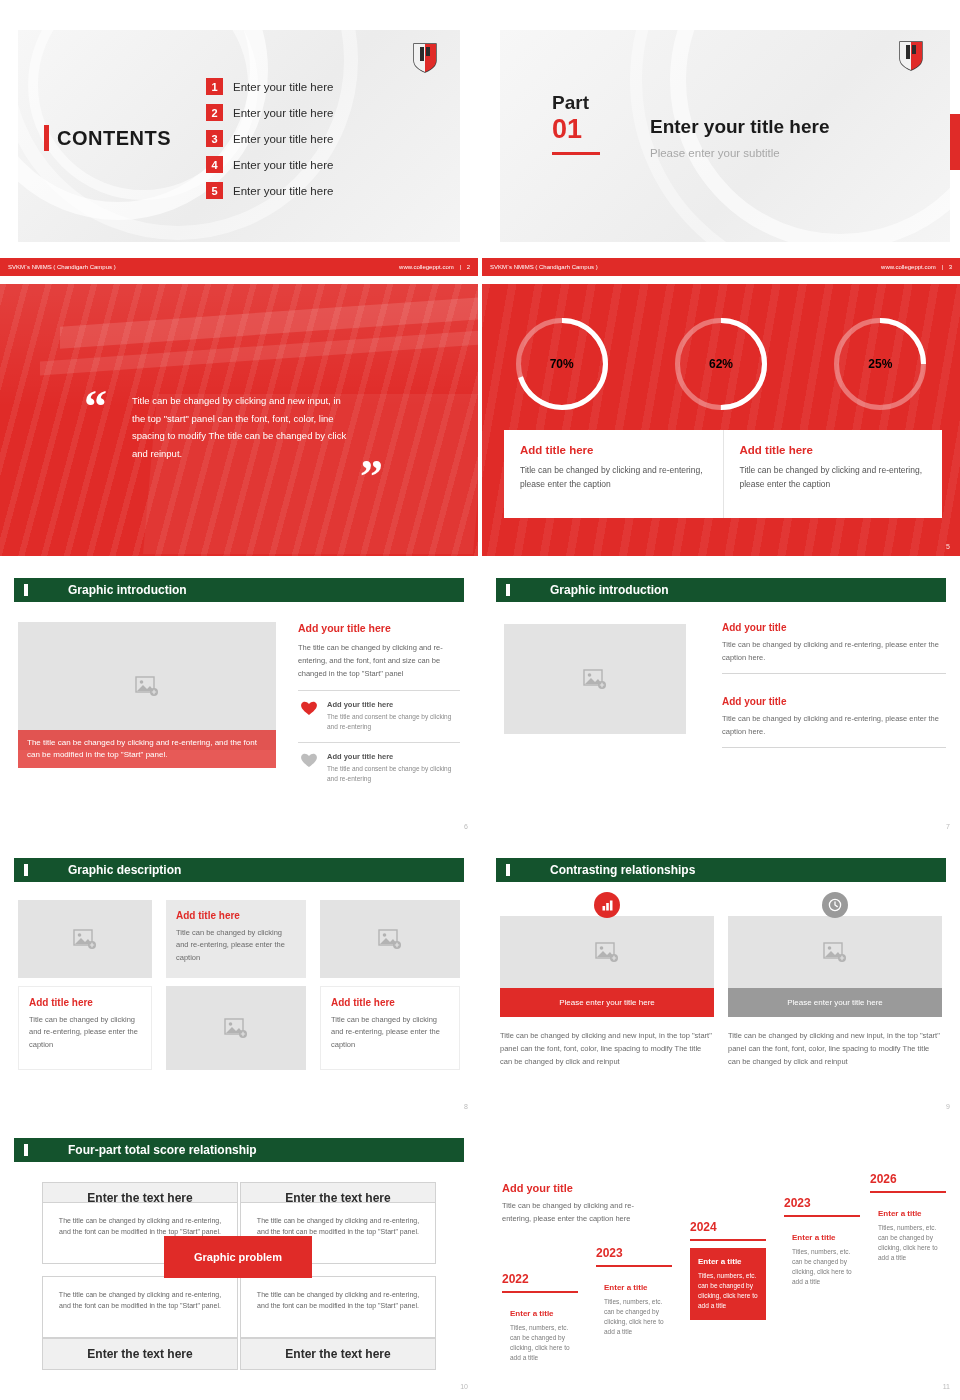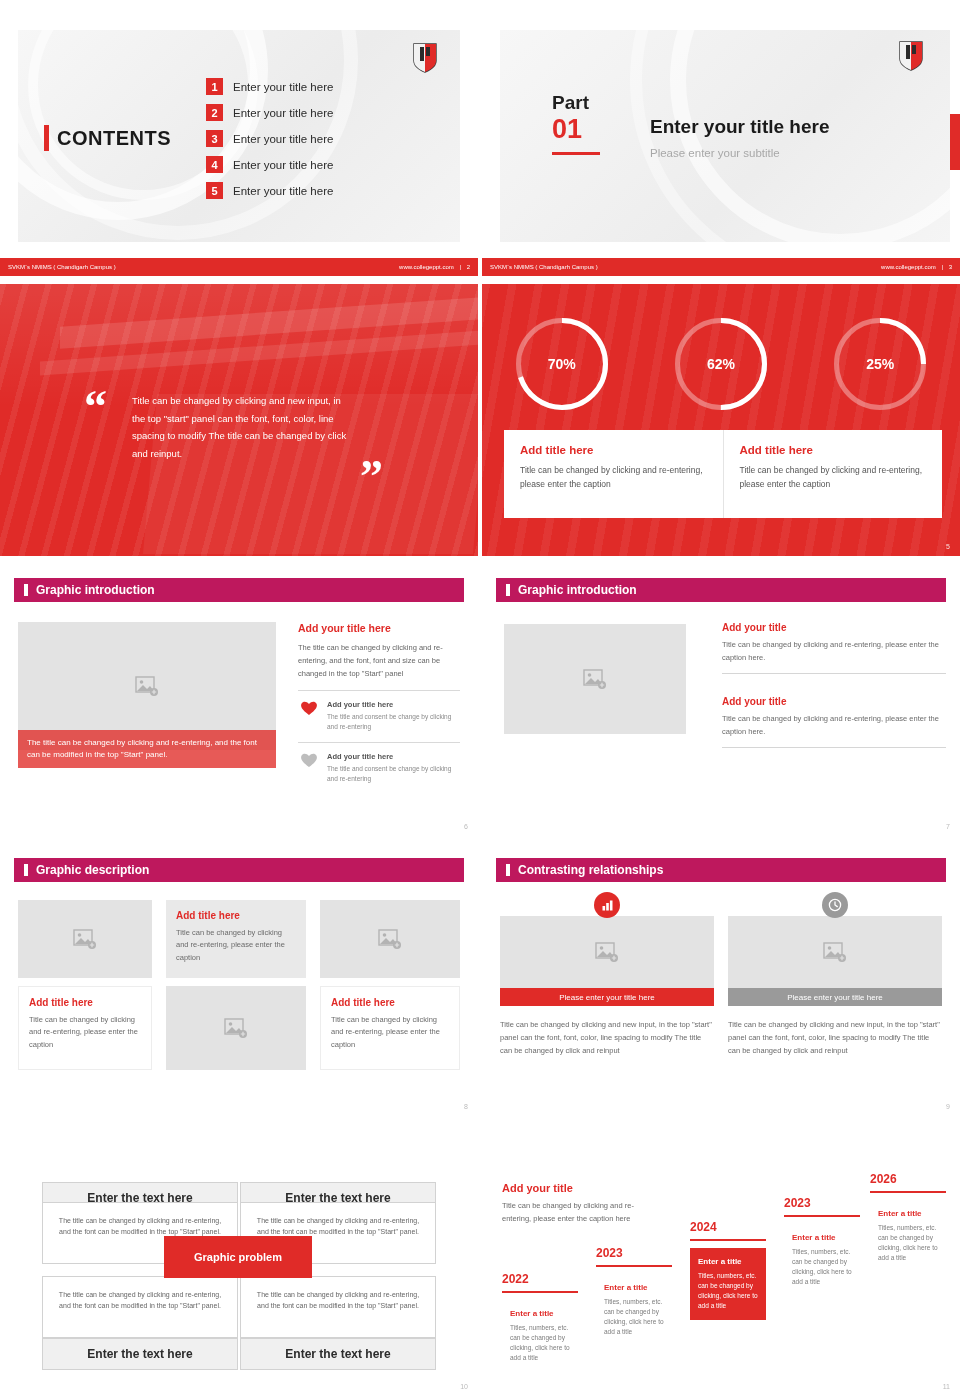--- a/index.html
+++ b/index.html
@@ -109,36 +109,36 @@
   .s4 .qtext { position: absolute; left: 132px; top: 108px; width: 220px; font-size: 9.5px; color: #fff; line-height: 1.85;}
 
   
   .s5 { background: #e02b28; }
   .s5 .bldg { position: absolute; inset: 0;
     background: repeating-linear-gradient(100deg, rgba(255,255,255,0.06) 0 8px, rgba(0,0,0,0) 8px 26px), #e02b28;}
   .s5 .donutrow { position: absolute; top: 34px; left: 0; width: 100%; display: flex; justify-content: space-around; }
   .donut { position: relative; width: 92px; height: 92px; border-radius: 50%;}
   .donut .ring { position: absolute; inset: 0; border-radius: 50%; border: 5px solid rgba(255,255,255,.45);}
   .donut .val { position: absolute; inset: 0; display: flex; align-items: center; justify-content: center;
-    font-size: 14px; font-weight: bold; color: #ffffff;}
+    font-size: 12px; font-weight: bold; color: #000000;}
   .s5 .card {
     position: absolute; left: 22px; right: 18px; bottom: 38px; height: 88px;
     background: #fff; display: flex;
   }
   .s5 .card .col { flex: 1; padding: 14px 16px; }
   .s5 .card .col + .col { border-left: 1px solid #e4e4e4; }
   .s5 .card h4 { margin: 0 0 8px 0; font-size: 11.5px; color: #e02b28; }
   .s5 .card p { margin: 0; font-size: 8.5px; color: #555; line-height: 1.6; }
   .pagenum { position: absolute; right: 10px; bottom: 6px; font-size: 7px; color: #bbb; }
   .pagenum.onred { color: #fff; opacity: .85;}
 
   
   .hdr {
     position: absolute; left: 14px; right: 14px; top: 14px; height: 24px;
-    background: #be185d; display: flex; align-items: center;
+    background: #14532d; display: flex; align-items: center; gap: 32px;
   }
   .hdr .tag { width: 4px; height: 12px; background: #fff; margin: 0 8px 0 10px;}
   .hdr .htxt { color: #fff; font-size: 12px; font-weight: bold;}
 
   .ph {
     background: #e3e3e3; position: relative;
   }
   .ph .phicon {
     position: absolute; left: 50%; top: 50%; transform: translate(-50%,-50%);
     width: 24px; height: 20px; opacity: .55;
@@ -175,21 +175,21 @@
   .s9 .col { position: absolute; top: 62px; width: 214px;}
   .s9 .colA { left: 18px; }
   .s9 .colB { left: 246px; }
   .s9 .badge {
     position: absolute; top: -14px; left: 50%; transform: translateX(-50%);
     width: 26px; height: 26px; border-radius: 50%; background: #e02b28;
     display: flex; align-items: center; justify-content: center; z-index: 3;
   }
   .s9 .badge.gray { background: #9a9a9a; }
   .s9 .imgbox { width: 214px; height: 72px; margin-top: 10px;}
-  .s9 .strip { height: 18px; color: #fff; font-size: 8px; display: flex; align-items: center; justify-content: center;}
+  .s9 .strip { height: 29px; color: #fff; font-size: 8px; display: flex; align-items: center; justify-content: center;}
   .s9 .strip.red { background: #e02b28;}
   .s9 .strip.gray { background: #9a9a9a;}
   .s9 .desc { margin-top: 12px; font-size: 7.5px; color: #6b6b6b; line-height: 1.75;}
 
   
   .s10 .qbox {
     position: absolute; width: 196px; height: 62px; border: 1px solid #d2d2d2;
     background: #fff; font-size: 7px; color: #666; line-height: 1.6;
     padding: 12px 12px; text-align: center;
   }
@@ -523,20 +523,24 @@
         </svg>
       </div>
       <div class="strip gray">Please enter your title here</div>
       <div class="desc">Title can be changed by clicking and new input, in the top "start" panel can the font, font, color, line spacing to modify The title can be changed by click and reinput</div>
     </div>
 
     <div class="pagenum">9</div>
   </div>
 
   <div class="slide s10">
+    <div class="hdr">
+      <div class="tag"></div>
+      <div class="htxt">Four-part total score relationship</div>
+    </div>
 
     <div class="hdrcell" style="left:42px; top:58px;">Enter the text here</div>
     <div class="hdrcell" style="left:240px; top:58px;">Enter the text here</div>
     <div class="qbox" style="left:42px; top:78px;">The title can be changed by clicking and re-entering, and the font can be modified in the top "Start" panel.</div>
     <div class="qbox" style="left:240px; top:78px;">The title can be changed by clicking and re-entering, and the font can be modified in the top "Start" panel.</div>
 
     <div class="qbox" style="left:42px; top:152px;">The title can be changed by clicking and re-entering, and the font can be modified in the top "Start" panel.</div>
     <div class="qbox" style="left:240px; top:152px;">The title can be changed by clicking and re-entering, and the font can be modified in the top "Start" panel.</div>
     <div class="hdrcell" style="left:42px; top:214px;">Enter the text here</div>
     <div class="hdrcell" style="left:240px; top:214px;">Enter the text here</div>

